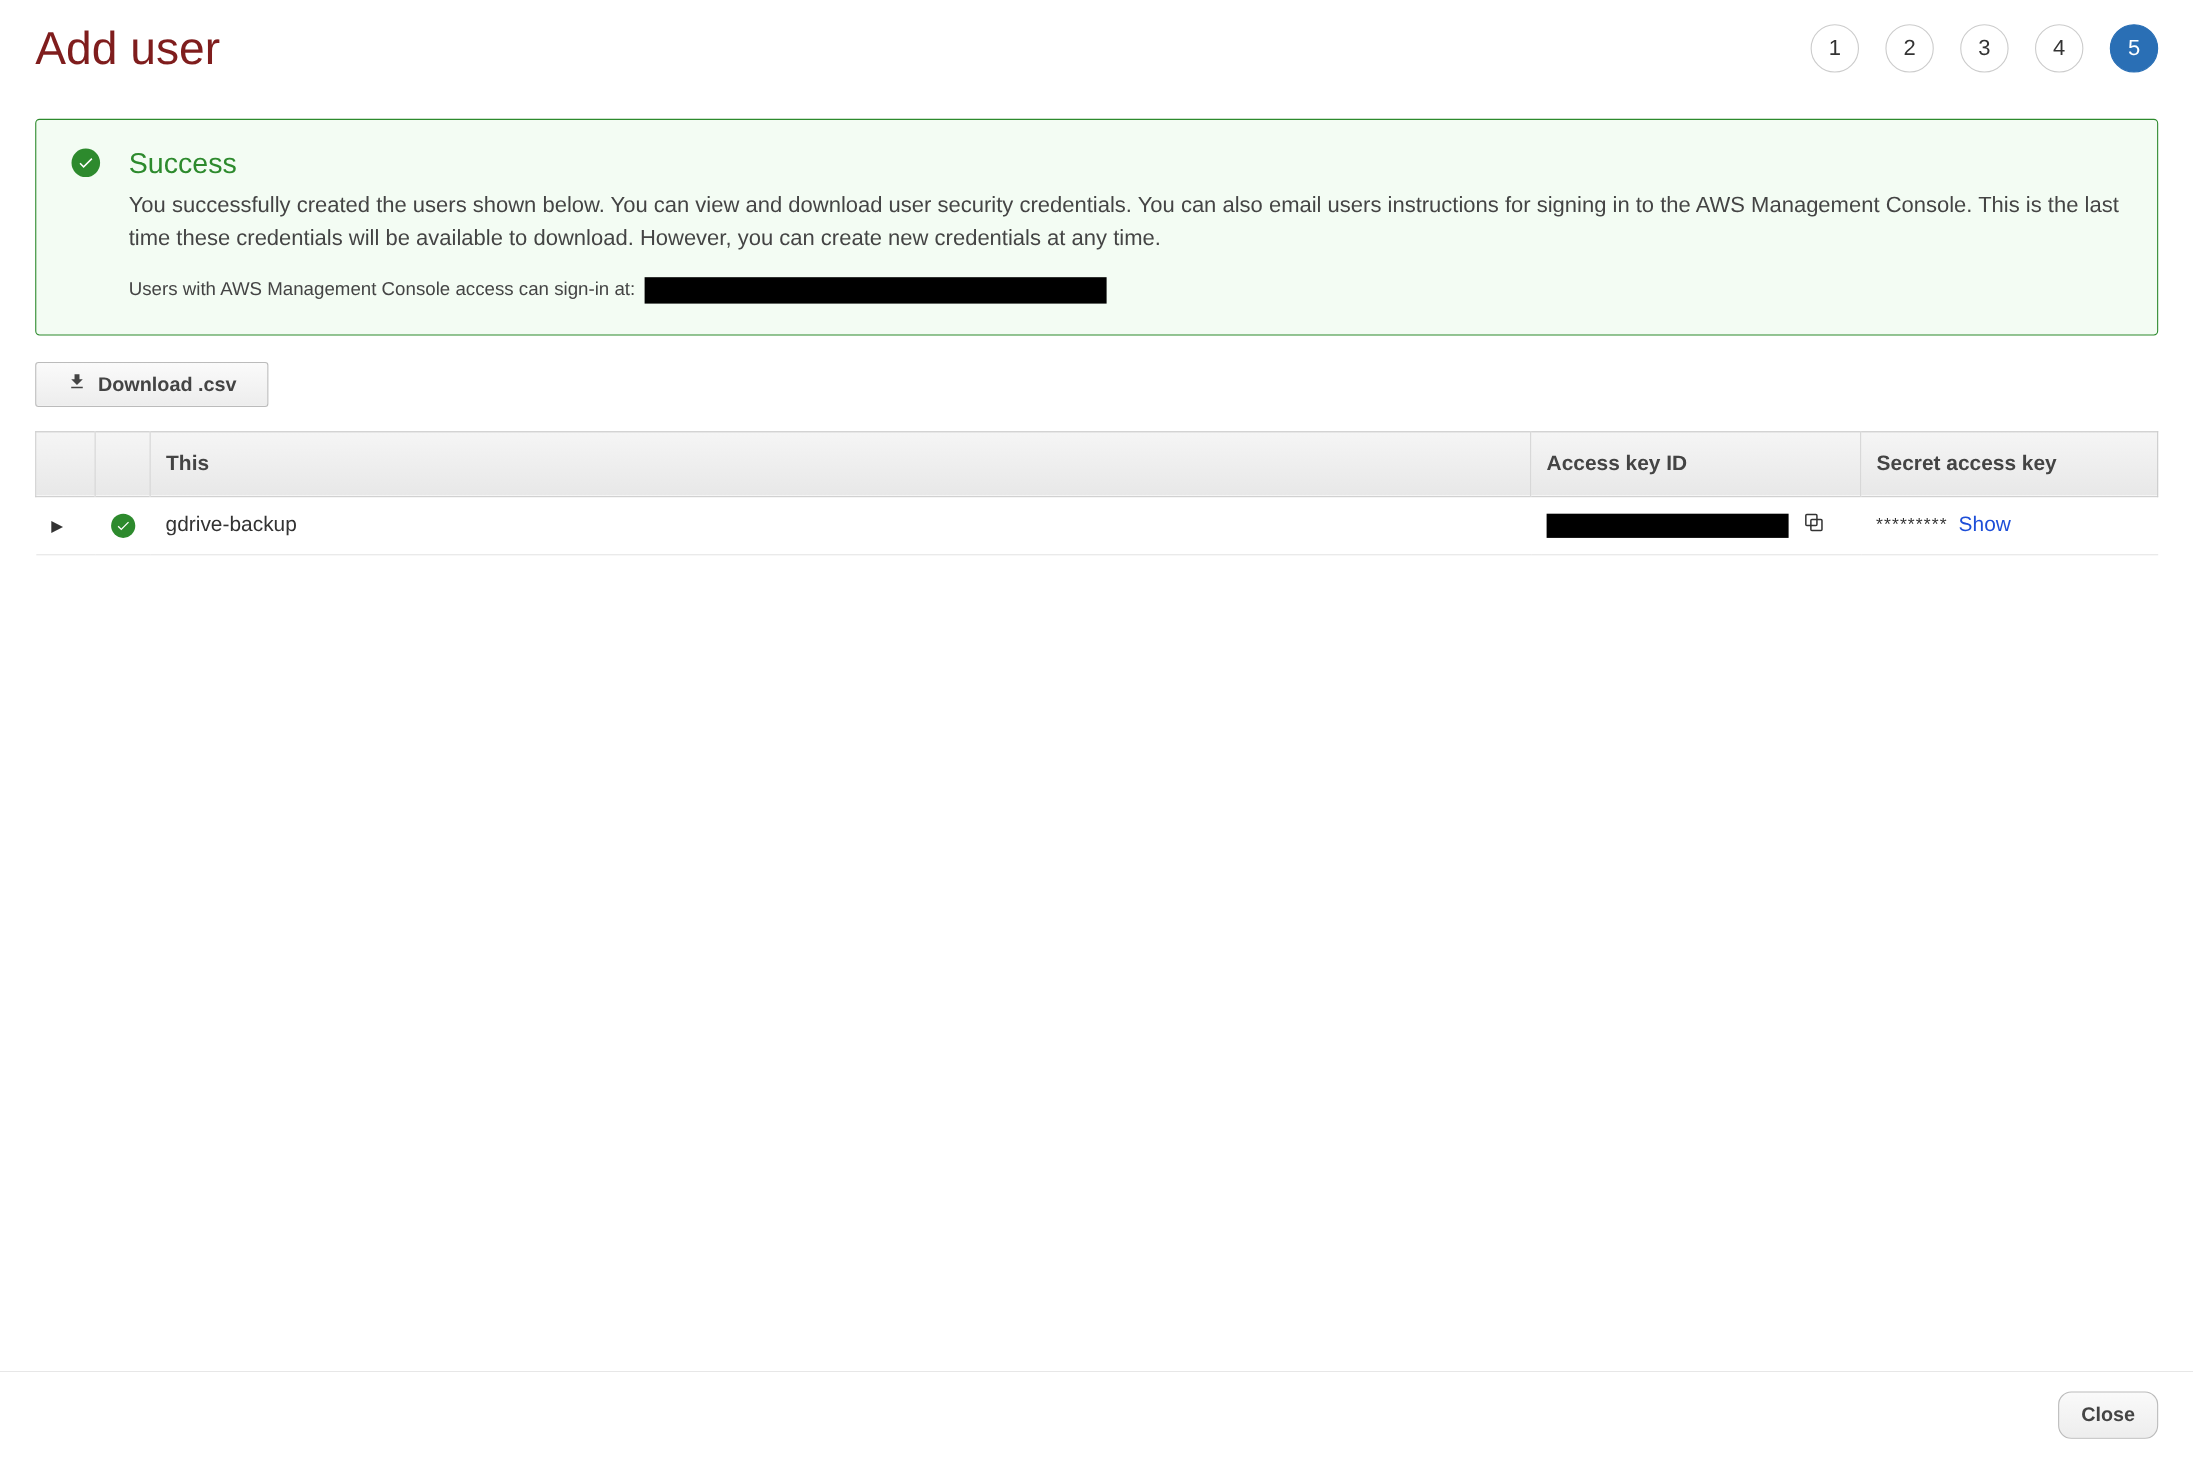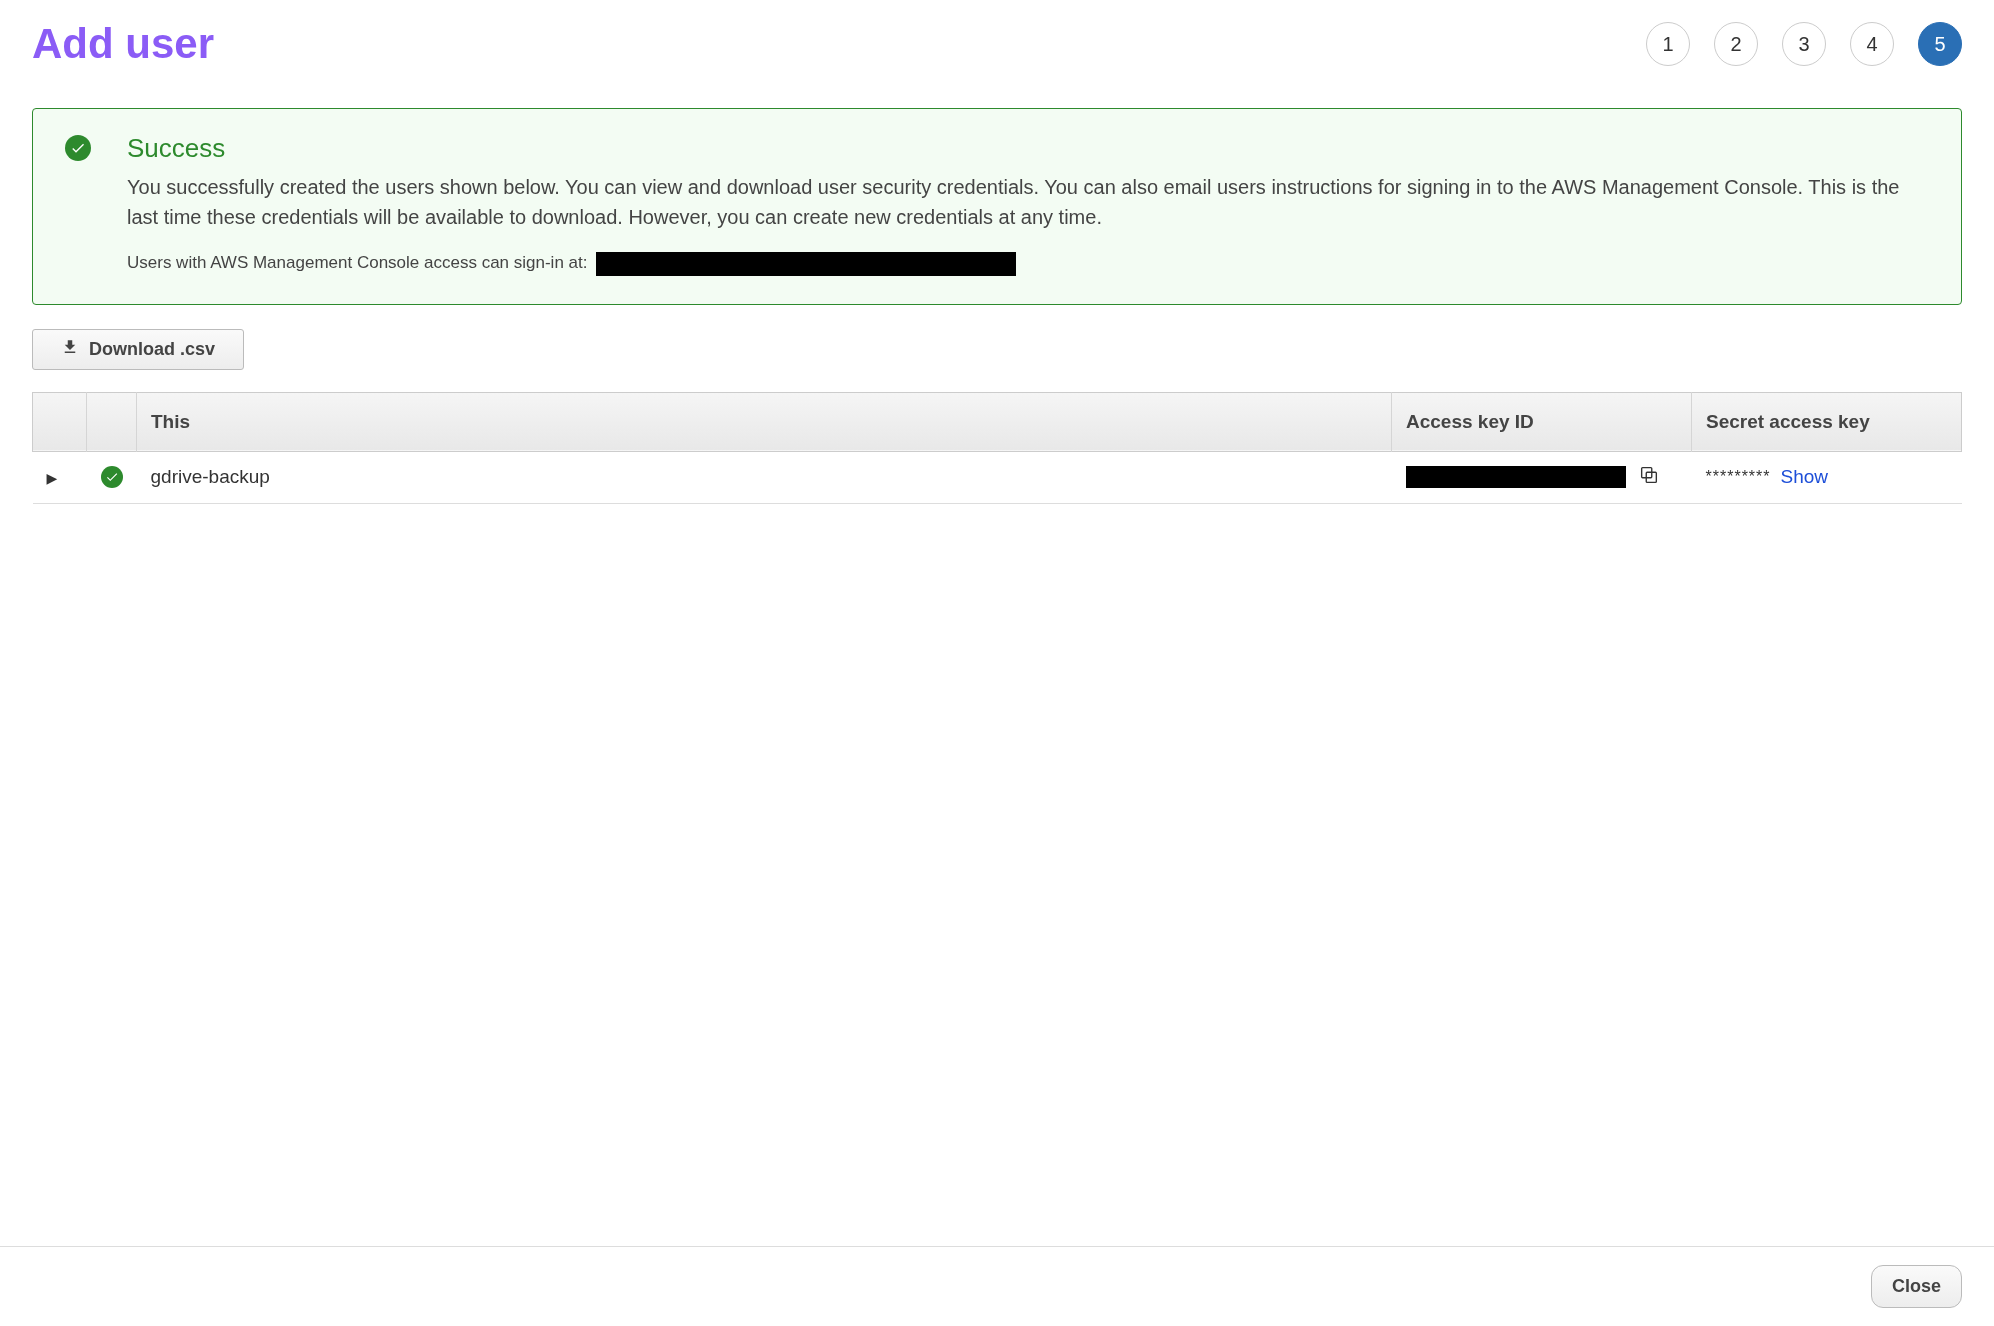--- a/index.html
+++ b/index.html
@@ -16,22 +16,22 @@
       padding: 20px 32px 0 32px;
     }
     .header-row {
       display: flex;
       justify-content: space-between;
       align-items: center;
       margin-bottom: 40px;
     }
     .page-title {
       font-size: 42px;
-      font-weight: 700;
-      color: #8b5cf6;
+      font-weight: 400;
+      color: #7f1d1d;
     }
     .step-indicators {
       display: flex;
       gap: 24px;
     }
     .step-circle {
       width: 44px;
       height: 44px;
       border-radius: 50%;
       border: 1px solid #ccc;
@@ -47,21 +47,21 @@
       background: #2a6fb5;
       border-color: #2a6fb5;
       color: #fff;
     }
     .success-box {
       border: 1px solid #2d8a2d;
       background: #f3fcf3;
       border-radius: 4px;
       padding: 24px 32px 28px 32px;
       display: flex;
-      gap: 36px;
+      gap: 26px;
       margin-bottom: 24px;
     }
     .success-icon {
       width: 26px;
       height: 26px;
       border-radius: 50%;
       background: #2d8a2d;
       display: flex;
       align-items: center;
       justify-content: center;

